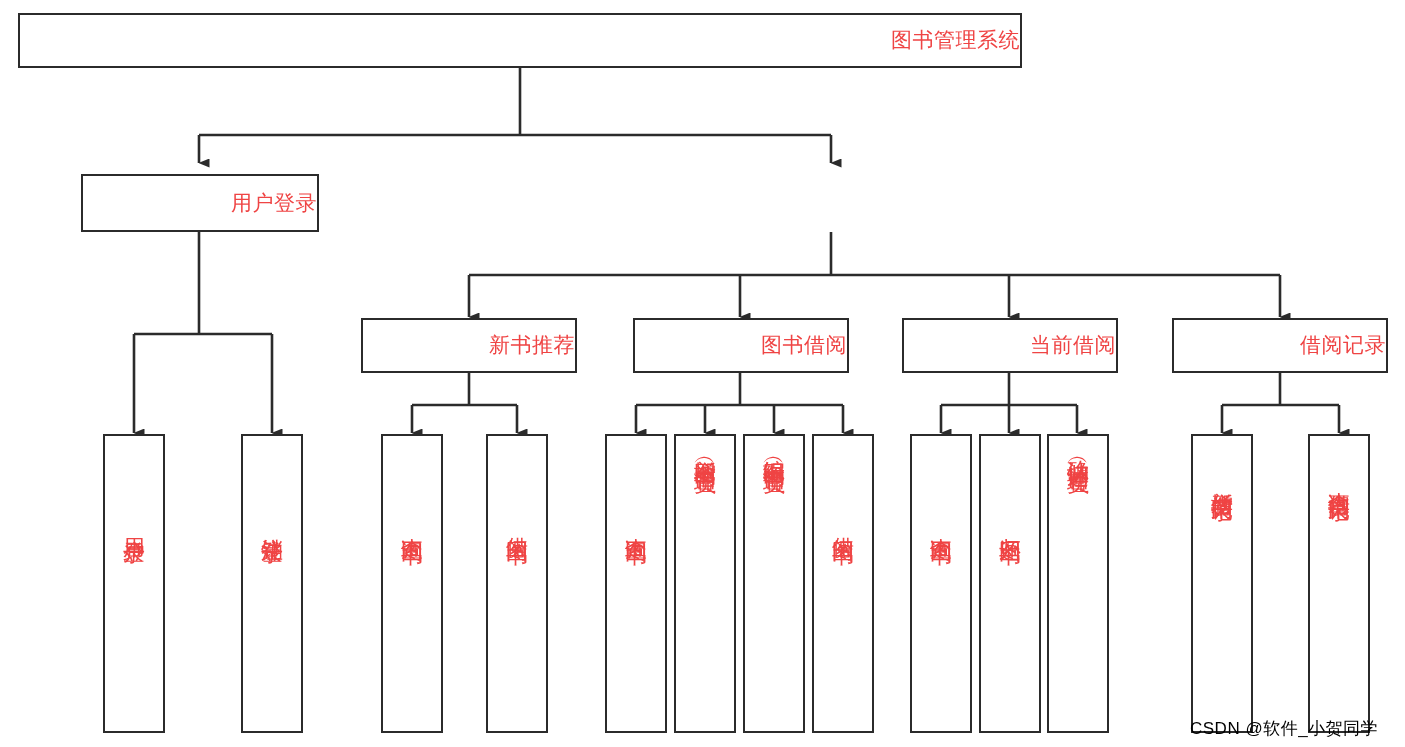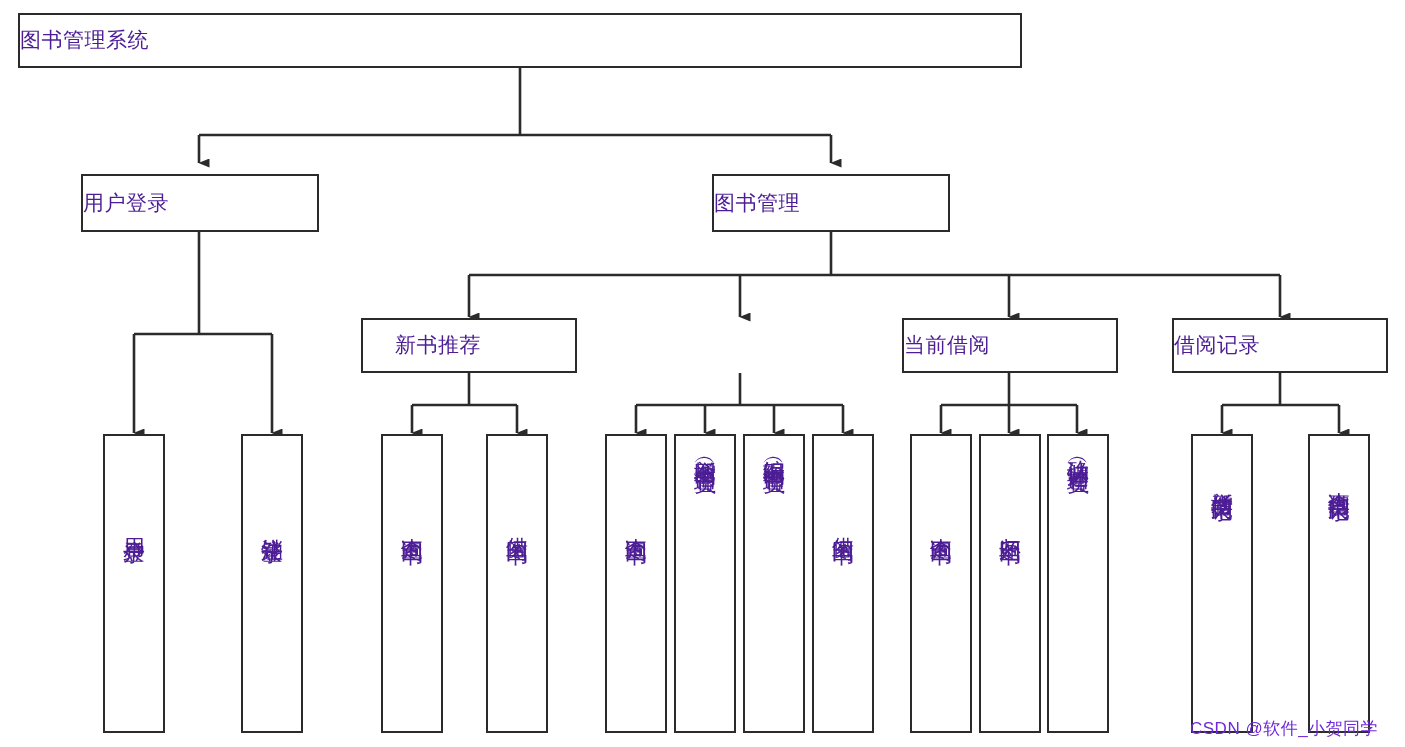--- a/index.html
+++ b/index.html
@@ -27,22 +27,22 @@
     height: 747px;
     pointer-events: none;
   }
   .node {
     position: absolute;
     box-sizing: border-box;
     border: 2px solid #2b2b2b;
     background: #ffffff;
     display: flex;
     align-items: center;
-    justify-content: flex-start;
-    color: #4c1d95;
+    justify-content: flex-end;
+    color: #ef4444;
   }
   .node-label {
     font-size: 21px;
     letter-spacing: 0.5px;
     line-height: 1.15;
     white-space: nowrap;
   }
   .node.leaf {
     align-items: flex-start;
     padding-top: 0;
@@ -53,21 +53,21 @@
     white-space: normal;
     font-size: 22px;
     letter-spacing: 2px;
     line-height: 1.0;
     display: block;
     margin: 0 auto;
   }
   .watermark {
     position: absolute;
     font-size: 17px;
-    color: #6d28d9;
+    color: #000000;
     white-space: nowrap;
     letter-spacing: 0.5px;
   }
 </style>
 </head>
 <body>
 
 <div id="diagram-root">
 
   <svg id="edge-layer" viewBox="0 0 1405 747" width="1405" height="747" xmlns="http://www.w3.org/2000/svg">
@@ -120,26 +120,26 @@
     </g>
   </svg>
 
   <div class="node" style="left:18px; top:13px; width:1004px; height:55px;">
     <span class="node-label">图书管理系统</span>
   </div>
 
   <div class="node" style="left:81px; top:174px; width:238px; height:58px;">
     <span class="node-label">用户登录</span>
   </div>
-  <div class="node" style="left:712px; top:174px; width:238px; height:58px;">
-    <span class="node-label">图书管理</span>
-  </div>
 
   <div class="node" style="left:361px; top:318px; width:216px; height:55px;padding-left:32px;">
     <span class="node-label">新书推荐</span>
+  </div>
+  <div class="node" style="left:633px; top:318px; width:216px; height:55px;">
+    <span class="node-label">图书借阅</span>
   </div>
   <div class="node" style="left:1172px; top:318px; width:216px; height:55px;">
     <span class="node-label">借阅记录</span>
   </div>
   <div class="node" style="left:902px; top:318px; width:216px; height:55px;">
     <span class="node-label">当前借阅</span>
   </div>
 
   <div class="node leaf" style="left:103px; top:434px; width:62px; height:299px; padding-top:84px;">
     <span class="node-label">用户登录</span>

